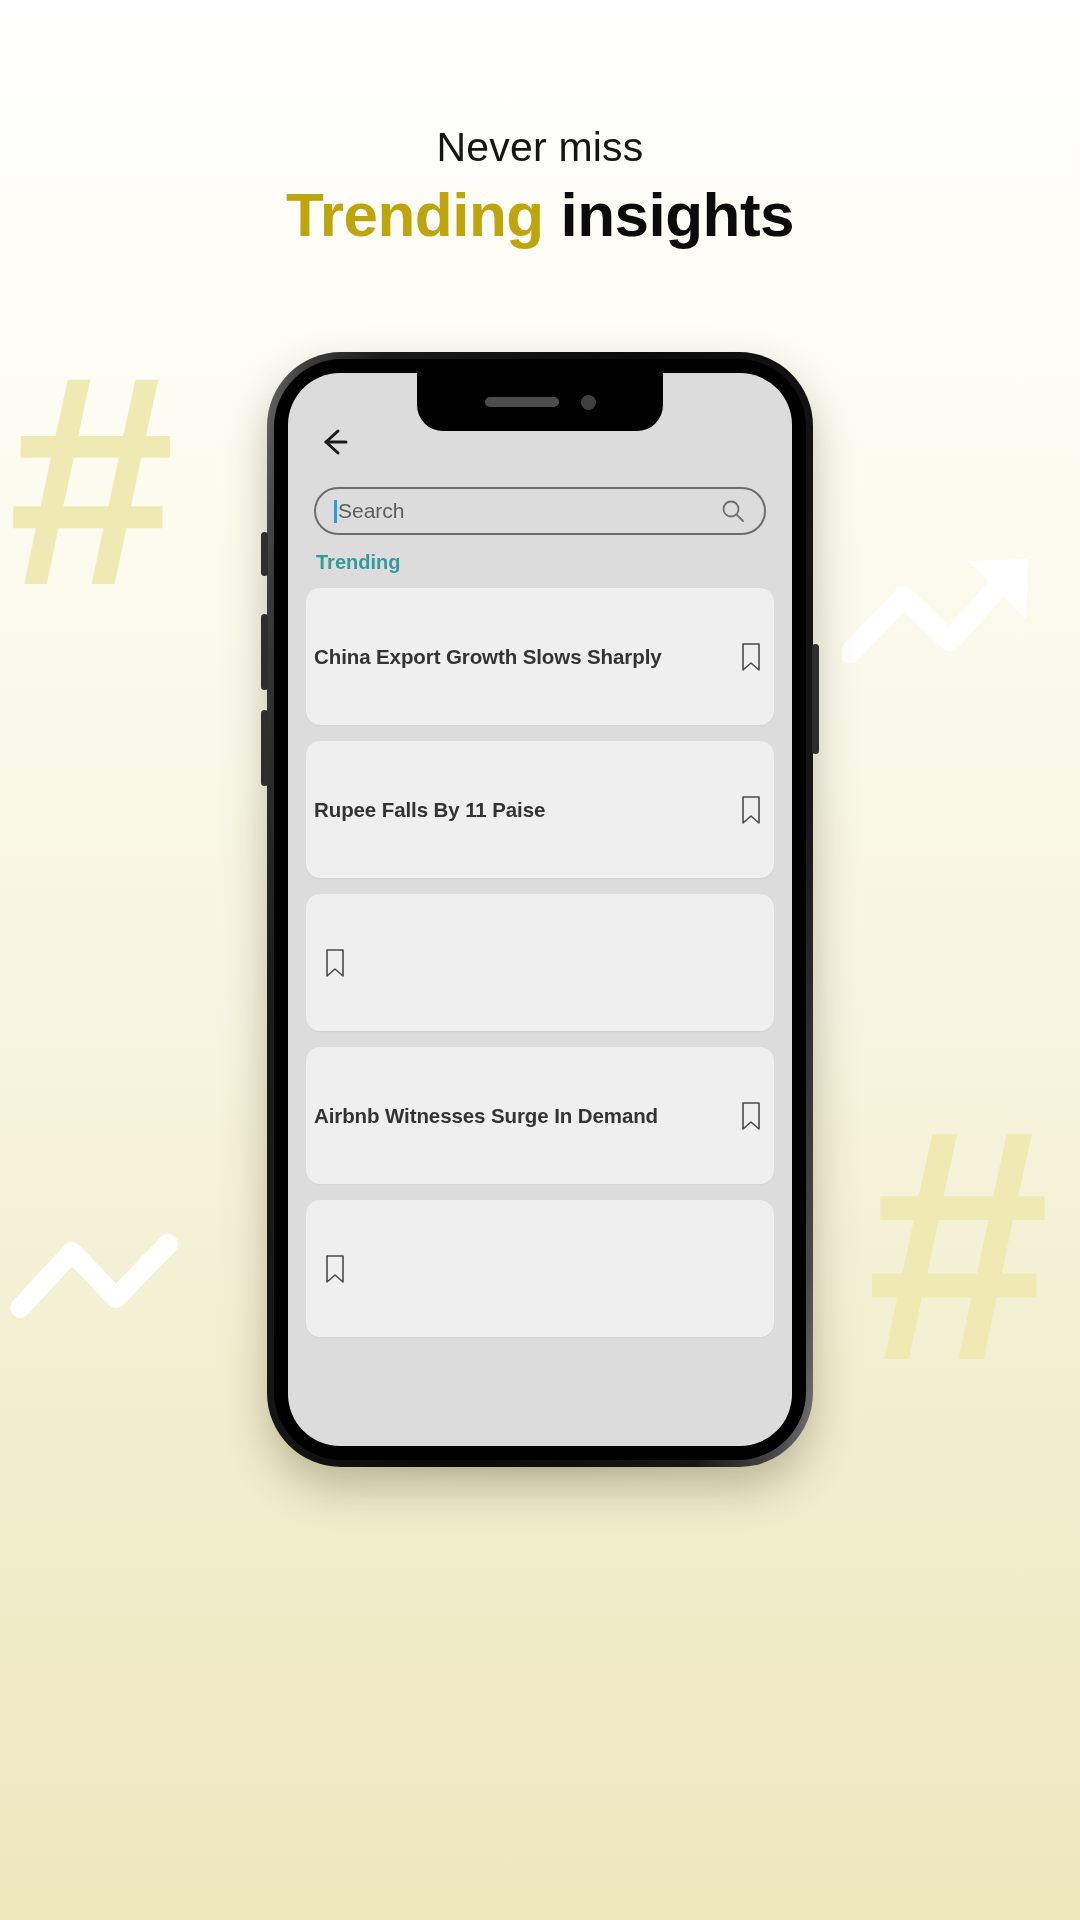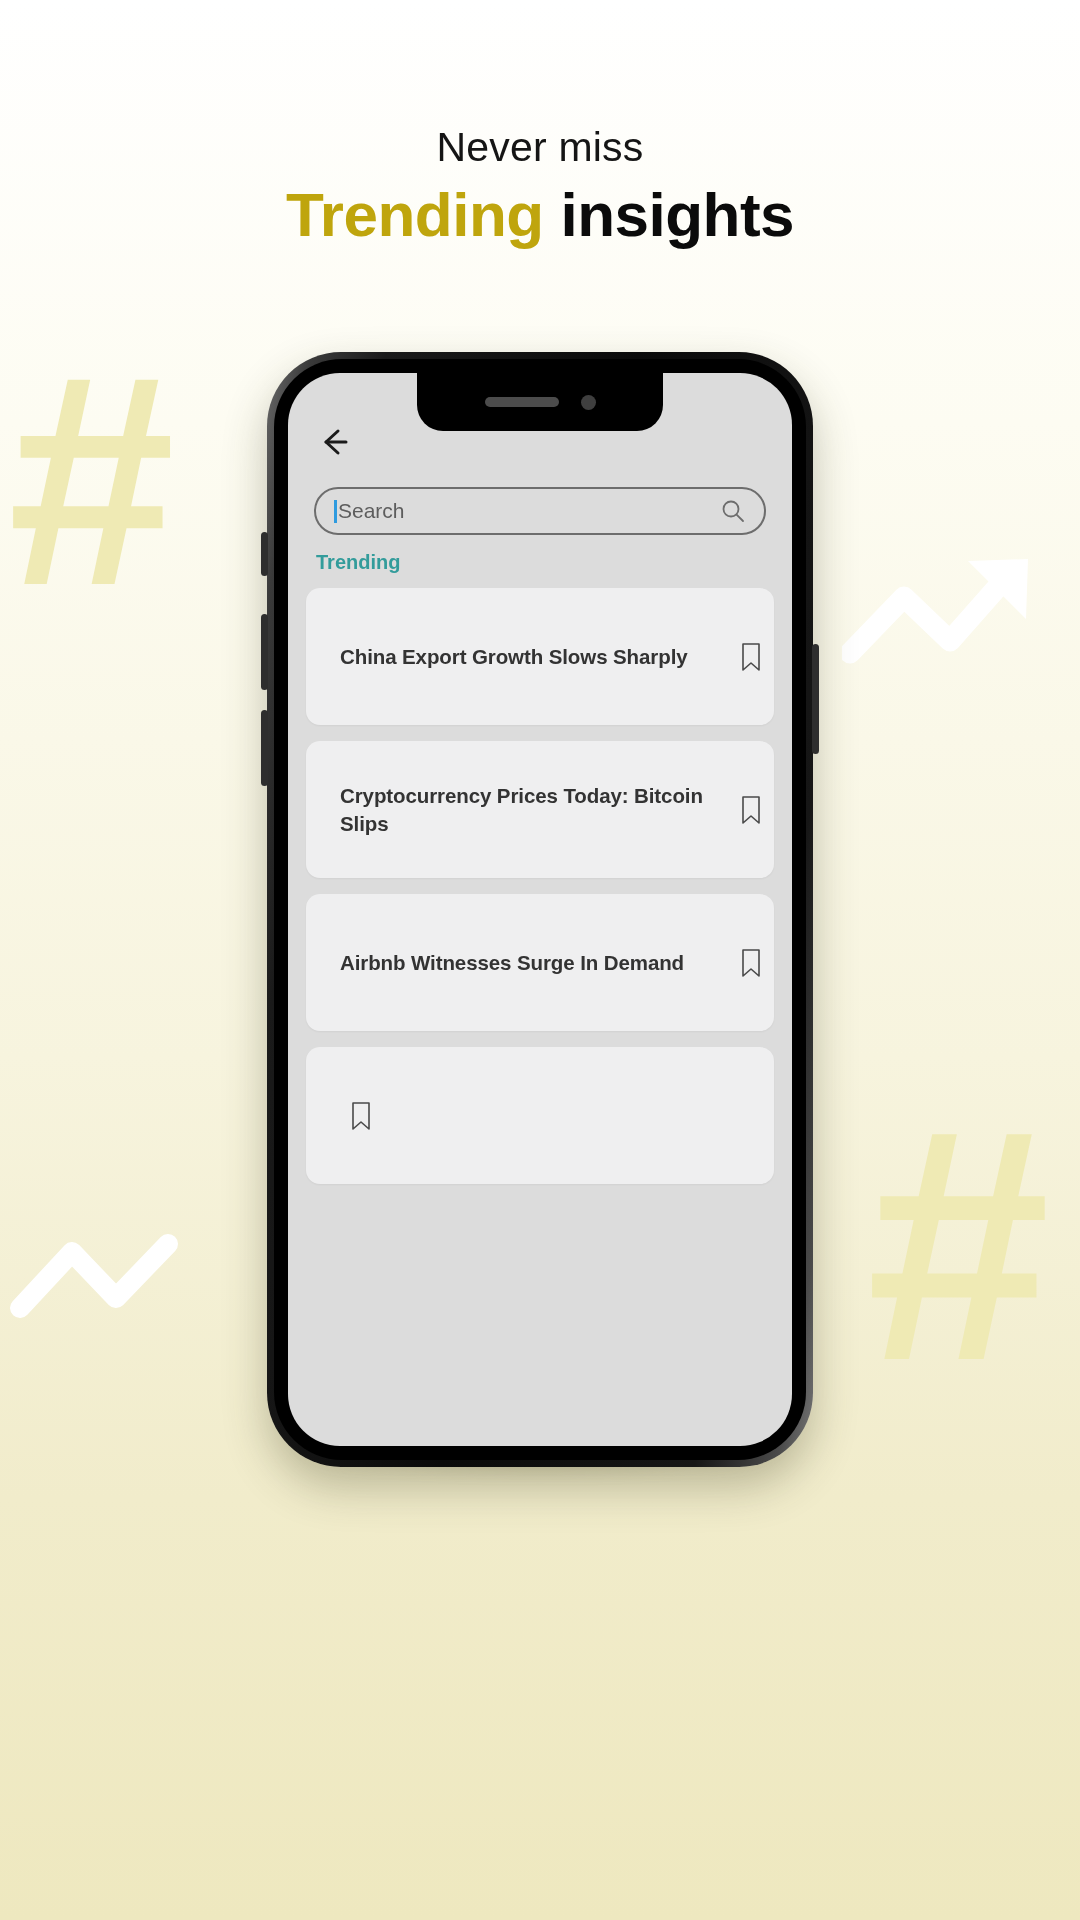--- a/index.html
+++ b/index.html
@@ -99,21 +99,21 @@
   .search-icon { width:26px; height:26px; flex:none; }
 
   .section-label {
     margin:16px 0 0 12px; font-size:20px; font-weight:700; color:#339c9b;
   }
 
   .cards { margin-top:14px; }
   .card {
     background:#efeff0; border-radius:14px;
     margin:0 2px 16px 2px; min-height:137px;
-    display:flex; align-items:center; padding:14px 12px 14px 34px;
+    display:flex; align-items:center; padding:14px 12px 14px 8px;
     box-shadow:0 1px 2px rgba(0,0,0,0.05);
   }
   .card-title {
     flex:1; font-size:20.5px; font-weight:700; color:#333333;
     line-height:1.35; letter-spacing:-.1px;
   }
   .bookmark-icon { width:22px; height:30px; flex:none; margin-left:10px; }
 </style>
 </head>
 <body>
@@ -178,23 +178,28 @@
 
       <div class="cards">
 
         <div class="card">
           <div class="card-title">China Export Growth Slows Sharply</div>
           <svg class="bookmark-icon" viewBox="0 0 22 30">
             <path d="M3 2 H19 V28 L11 21 L3 28 Z" fill="none" stroke="#4a4a4a" stroke-width="1.6" stroke-linejoin="round"></path>
           </svg>
         </div>
 
-
-        <div class="card">
-          <div class="card-title">Cryptocurrency Prices Today: Bitcoin Slips</div>
+        <div class="card">
+          <div class="card-title">Rupee Falls By 11 Paise</div>
+          <svg class="bookmark-icon" viewBox="0 0 22 30">
+            <path d="M3 2 H19 V28 L11 21 L3 28 Z" fill="none" stroke="#4a4a4a" stroke-width="1.6" stroke-linejoin="round"></path>
+          </svg>
+        </div>
+
+        <div class="card">
           <svg class="bookmark-icon" viewBox="0 0 22 30">
             <path d="M3 2 H19 V28 L11 21 L3 28 Z" fill="none" stroke="#4a4a4a" stroke-width="1.6" stroke-linejoin="round"></path>
           </svg>
         </div>
 
         <div class="card">
           <div class="card-title">Airbnb Witnesses Surge In Demand</div>
           <svg class="bookmark-icon" viewBox="0 0 22 30">
             <path d="M3 2 H19 V28 L11 21 L3 28 Z" fill="none" stroke="#4a4a4a" stroke-width="1.6" stroke-linejoin="round"></path>
           </svg>

